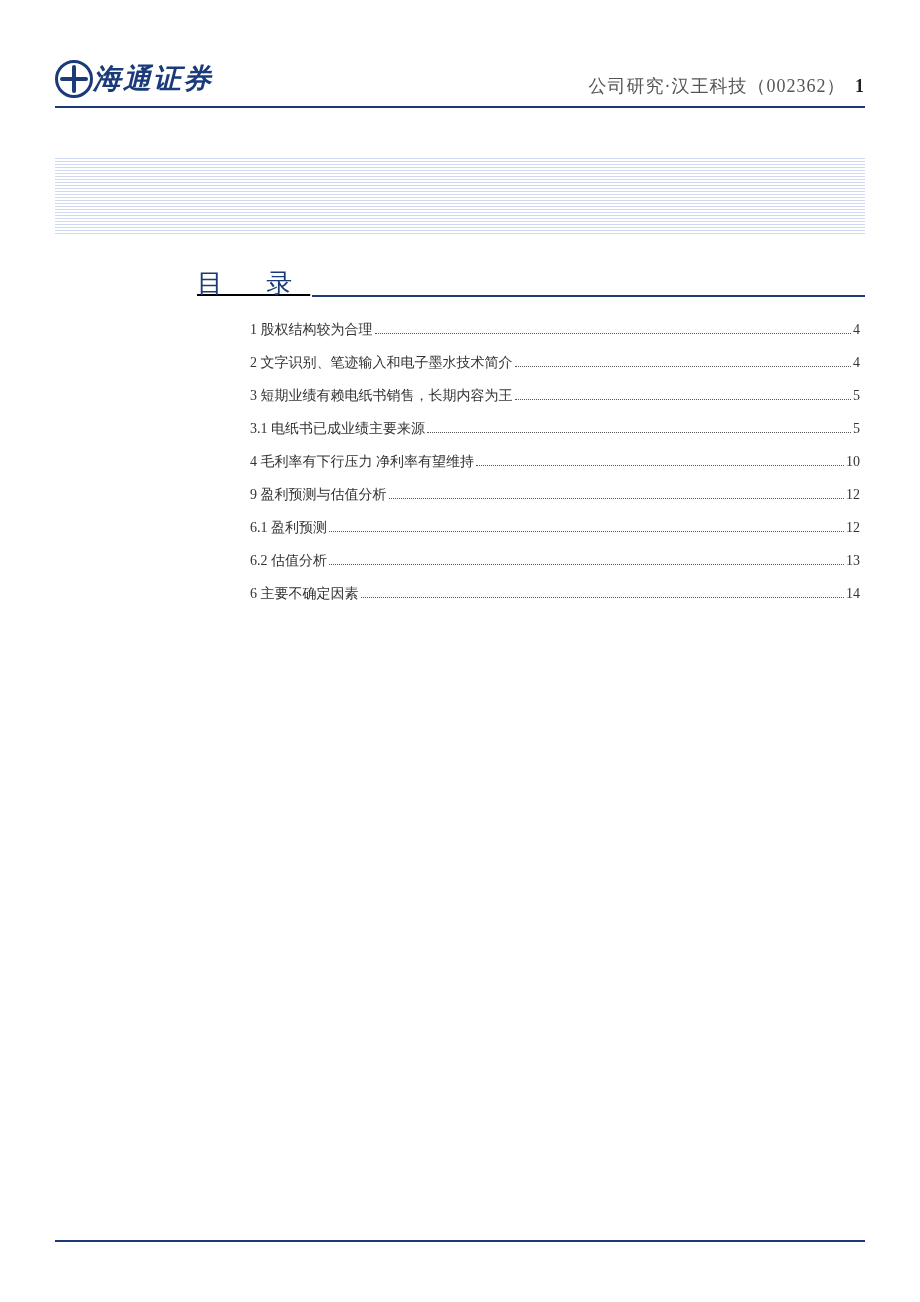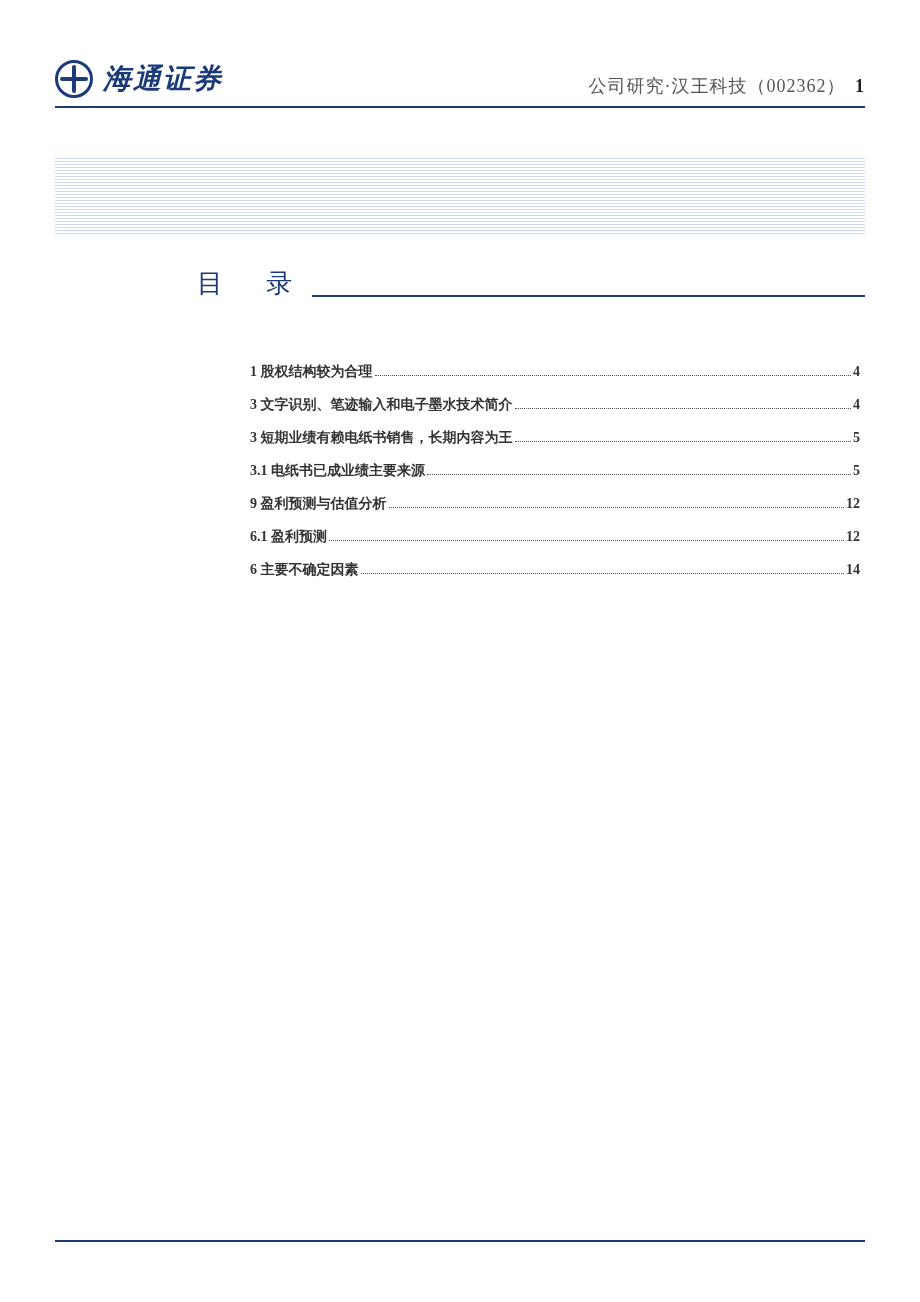--- a/index.html
+++ b/index.html
@@ -12,21 +12,21 @@
     }
     .header {
       display: flex;
       justify-content: space-between;
       align-items: flex-end;
       padding: 60px 55px 8px 55px;
     }
     .logo-block {
       display: flex;
       align-items: flex-start;
-      gap: 10px;
+      gap: 0;
     }
     .logo-circle {
       width: 38px;
       height: 38px;
       border: 3px solid #1a3a7a;
       border-radius: 50%;
       display: flex;
       align-items: center;
       justify-content: center;
       color: #1a3a7a;
@@ -75,38 +75,38 @@
       background: repeating-linear-gradient(
         to bottom,
         #cfd9f2 0px, #cfd9f2 1px,
         #fff 1px, #fff 3px
       );
     }
     .toc-title-wrap {
       margin: 6px 55px 0 197px;
       display: flex;
       align-items: flex-end;
+      text-decoration: underline;
     }
     .toc-title {
       font-size: 26px;
       color: #1a3a7a;
       letter-spacing: 18px;
       font-weight: normal;
       font-family: "SimHei", "黑体", sans-serif;
       padding-right: 2px;
     }
     .toc-title-rule {
       flex: 1;
       border: none;
       border-bottom: 2px solid #1a3a7a;
       margin-bottom: 4px;
     }
     .toc {
-      margin: 62px 60px 0 250px;
-      font-weight: bold;
+      margin: 20px 60px 0 250px;
     }
     .toc-row {
       display: flex;
       align-items: baseline;
       font-size: 14px;
       color: #333;
       margin-bottom: 15px;
       white-space: nowrap;
     }
     .toc-label { flex: 0 0 auto; }
@@ -148,44 +148,54 @@
   <hr class="toc-title-rule">
 </div>
 
 <div class="toc">
   <div class="toc-row">
       <span class="toc-label">1 股权结构较为合理</span>
       <span class="dots"></span>
       <span class="toc-page">4</span>
     </div>
   <div class="toc-row">
-      <span class="toc-label">3 文字识别、笔迹输入和电子墨水技术简介</span>
+      <span class="toc-label">2 文字识别、笔迹输入和电子墨水技术简介</span>
       <span class="dots"></span>
       <span class="toc-page">4</span>
     </div>
   <div class="toc-row">
       <span class="toc-label">3 短期业绩有赖电纸书销售，长期内容为王</span>
       <span class="dots"></span>
       <span class="toc-page">5</span>
     </div>
   <div class="toc-row">
       <span class="toc-label">3.1 电纸书已成业绩主要来源</span>
       <span class="dots"></span>
       <span class="toc-page">5</span>
     </div>
   <div class="toc-row">
+      <span class="toc-label">4 毛利率有下行压力  净利率有望维持</span>
+      <span class="dots"></span>
+      <span class="toc-page">10</span>
+    </div>
+  <div class="toc-row">
       <span class="toc-label">9 盈利预测与估值分析</span>
       <span class="dots"></span>
       <span class="toc-page">12</span>
     </div>
   <div class="toc-row">
       <span class="toc-label">6.1 盈利预测</span>
       <span class="dots"></span>
       <span class="toc-page">12</span>
     </div>
   <div class="toc-row">
+      <span class="toc-label">6.2 估值分析</span>
+      <span class="dots"></span>
+      <span class="toc-page">13</span>
+    </div>
+  <div class="toc-row">
       <span class="toc-label">6 主要不确定因素</span>
       <span class="dots"></span>
       <span class="toc-page">14</span>
     </div>
 </div>
 
 <hr class="footer-rule">
 
 </body></html>

